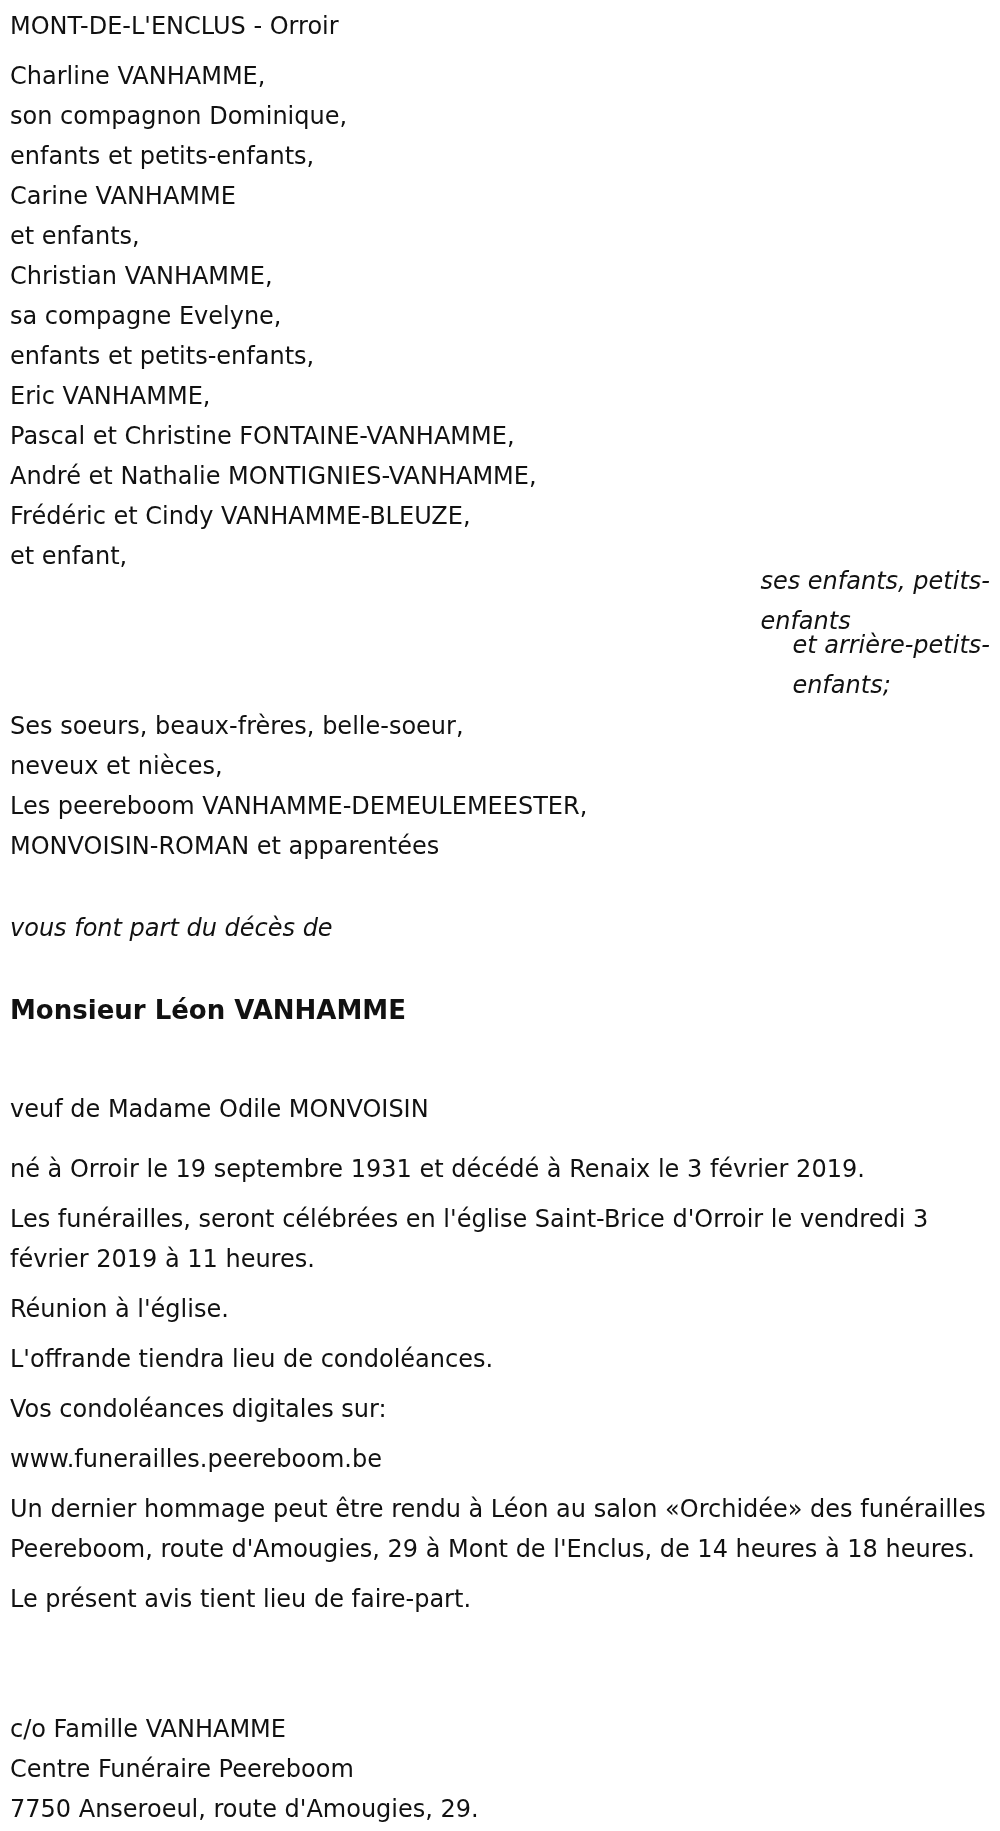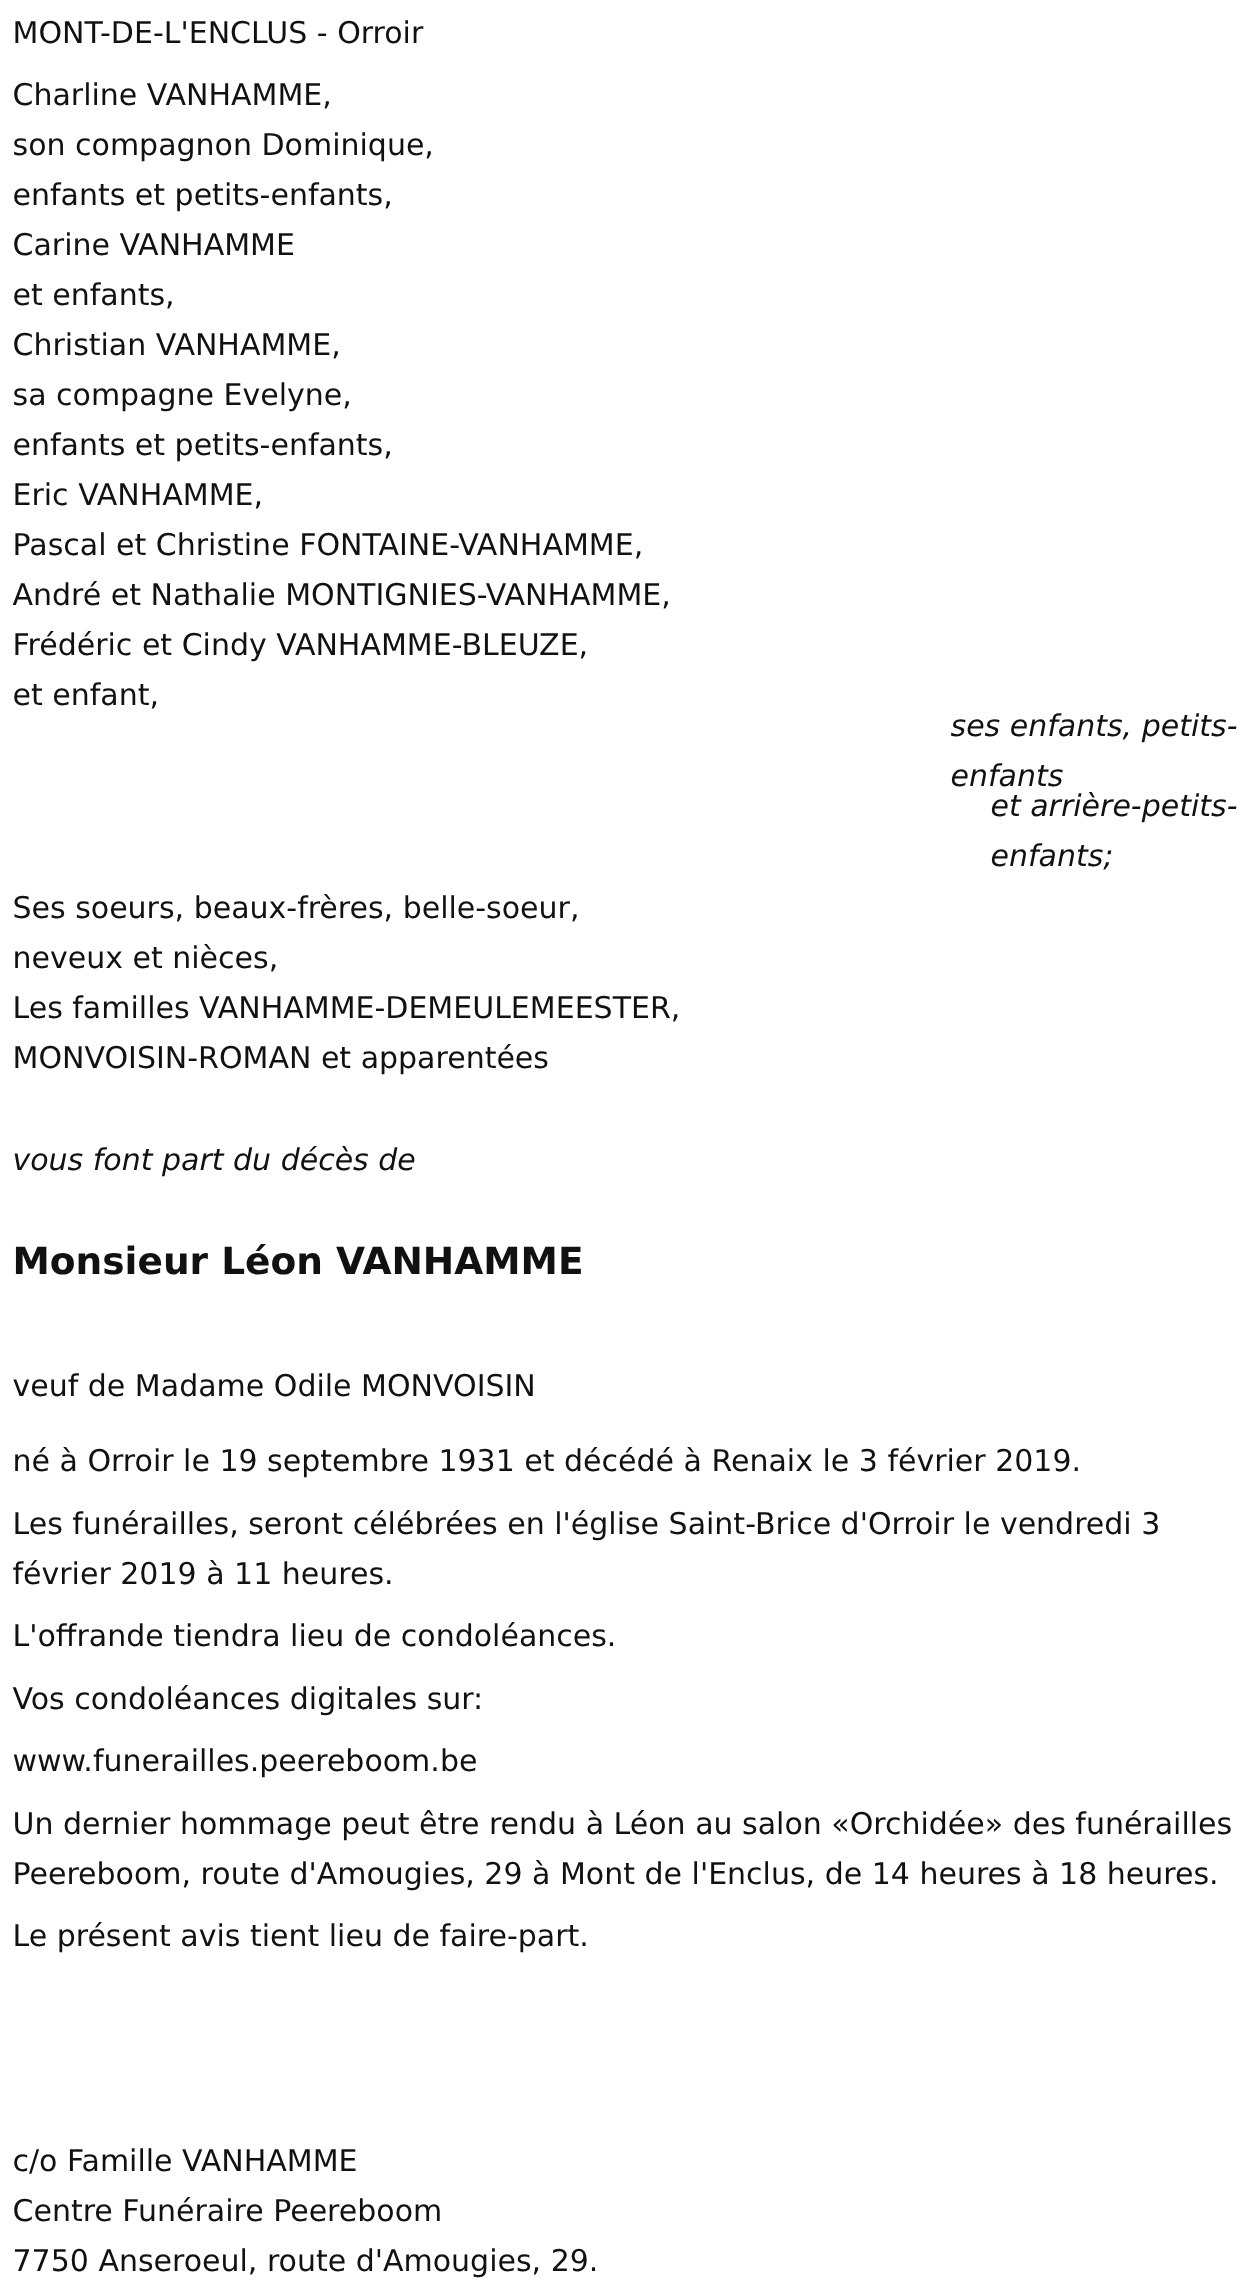--- a/index.html
+++ b/index.html
@@ -3,21 +3,21 @@
 <meta charset="utf-8">
 <style>
   html, body { margin: 0; padding: 0; background: #ffffff; }
   body {
     width: 1000px; height: 1831px; position: relative; overflow: hidden;
     font-family: "DejaVu Sans", sans-serif; font-size: 24px; color: #111111;
   }
   .blk { position: absolute; left: 10px; line-height: 40px; white-space: nowrap; }
   .line { display: block; height: 40px; }
   .right { position: absolute; right: 10px; text-align: left; font-style: italic; line-height: 40px; white-space: nowrap; }
-  .heading { position: absolute; left: 10px; font-weight: bold; font-size: 30px; line-height: 50px; white-space: nowrap; }
+  .heading { position: absolute; left: 10px; font-weight: bold; font-size: 26px; line-height: 50px; white-space: nowrap; }
   .para { display: block; margin-bottom: 10px; white-space: normal; width: 980px; }
   .wrap { position: absolute; left: 10px; width: 980px; line-height: 40px; }
 </style>
 </head>
 <body>
 
 <div class="blk" style="top:6px;">MONT-DE-L'ENCLUS - Orroir</div>
 
 <div class="blk" style="top:56px;">
   <span class="line">Charline VANHAMME,</span>
@@ -40,33 +40,34 @@
   <span class="line">enfants</span>
 </div>
 <div class="right" style="top:625px;">
   <span class="line">et arrière-petits-</span>
   <span class="line">enfants;</span>
 </div>
 
 <div class="blk" style="top:706px;">
   <span class="line">Ses soeurs, beaux-frères, belle-soeur,</span>
   <span class="line">neveux et nièces,</span>
-  <span class="line">Les familles VANHAMME-DEMEULEMEESTER,</span>
+  <span class="line">Les peereboom VANHAMME-DEMEULEMEESTER,</span>
   <span class="line">MONVOISIN-ROMAN et apparentées</span>
 </div>
 
 <div class="blk" style="top:908px;font-style:italic;">vous font part du décès de</div>
 
 <div class="heading" style="top:985px;">Monsieur Léon VANHAMME</div>
 
 <div class="blk" style="top:1089px;">veuf de Madame Odile MONVOISIN</div>
 
 <div class="wrap" style="top:1149px;">
   <span class="para">né à Orroir le 19 septembre 1931 et décédé à Renaix le 3 février 2019.</span>
   <span class="para">Les funérailles, seront célébrées en l'église Saint-Brice d'Orroir le vendredi 3 février 2019 à 11 heures.</span>
+  <span class="para">Réunion à l'église.</span>
   <span class="para">L'offrande tiendra lieu de condoléances.</span>
   <span class="para">Vos condoléances digitales sur:</span>
   <span class="para">www.funerailles.peereboom.be</span>
   <span class="para">Un dernier hommage peut être rendu à Léon au salon «Orchidée» des funérailles Peereboom, route d'Amougies, 29 à Mont de l'Enclus, de 14 heures à 18 heures.</span>
   <span class="para">Le présent avis tient lieu de faire-part.</span>
 </div>
 
 <div class="blk" style="top:1709px;">
   <span class="line">c/o Famille VANHAMME</span>
   <span class="line">Centre Funéraire Peereboom</span>

